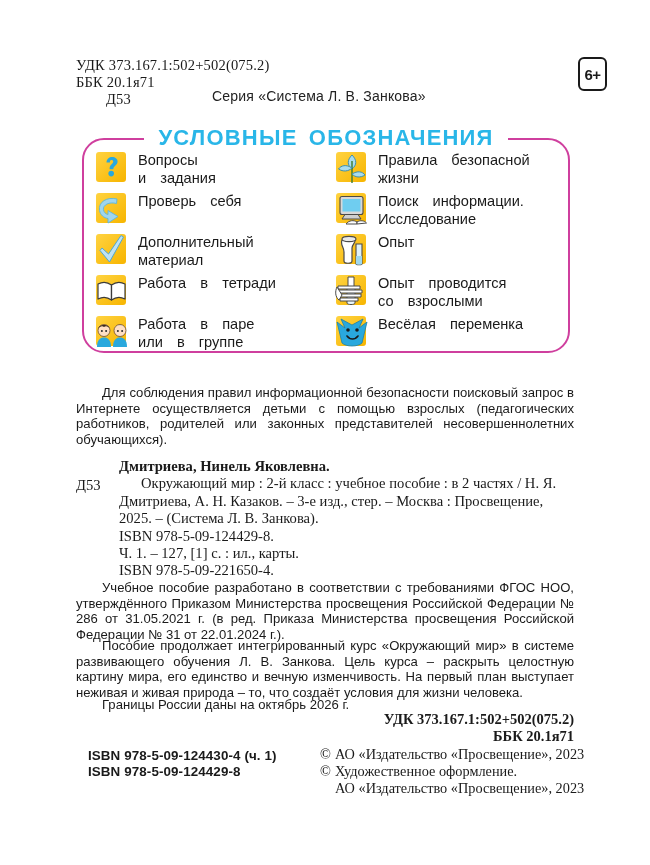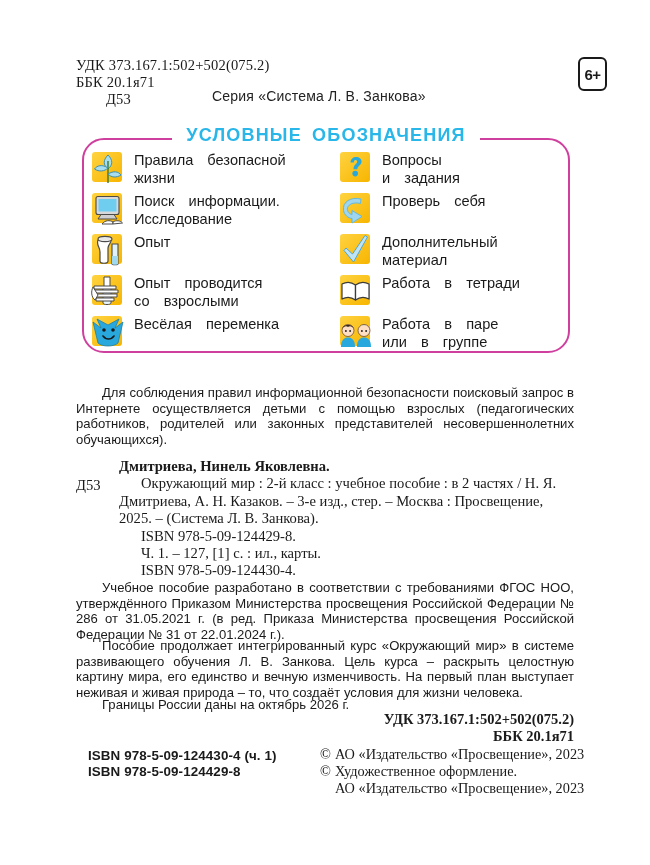--- a/index.html
+++ b/index.html
@@ -50,21 +50,21 @@
   }
   .legend-title{
     position:absolute;left:82px;top:125px;
     width:488px;
     text-align:center;
   }
   .legend-title span{
     background:#ffffff;
     padding:0 14px;
     font-family:"Liberation Sans", sans-serif;
-    font-size:18px;
+    font-size:22px;
     font-weight:bold;
     color:#29b6e8;
     letter-spacing:1.2px;
     word-spacing:4px;
   }
 
   .legend-cols{
     position:absolute;left:82px;top:150px;
     width:488px;height:200px;
     display:flex;
@@ -115,21 +115,21 @@
   }
 
   .p-safety{position:absolute;left:76px;top:385px;width:498px;}
   .p-safety .ind{display:block;text-indent:26px;}
 
   .biblio{position:absolute;left:76px;top:458px;width:500px;}
   .biblio .author{font-weight:bold;margin-left:43px;font-family:"Liberation Serif",serif;font-size:14.6px;}
   .biblio .shelf{position:absolute;left:0px;top:19px;font-size:14.6px;}
   .biblio .lines{margin-left:43px;}
   .biblio .lines .l1{text-indent:22px;}
-  .biblio .sub{margin-left:22px;}
+  .biblio .sub{}
 
   .p-fgos{position:absolute;left:76px;top:580px;width:498px;}
   .p-fgos .ind{display:block;text-indent:26px;}
 
   .p-course{position:absolute;left:76px;top:638px;width:498px;}
   .p-course .ind{display:block;text-indent:26px;}
 
   .p-borders{position:absolute;left:76px;top:697px;width:498px;}
   .p-borders .ind{display:block;text-indent:26px;}
 
@@ -172,93 +172,20 @@
   <div class="age-badge">
     <span>6+</span>
   </div>
 
   <div class="legend-box"></div>
   <div class="legend-title">
     <span>УСЛОВНЫЕ  ОБОЗНАЧЕНИЯ</span>
   </div>
 
   <div class="legend-cols">
-
-    <div class="legend-col right">
-
-      <div class="legend-item">
-        <div class="ico">
-          <div class="tile grad"></div>
-          <svg viewBox="0 0 32 32">
-            <path d="M16 3 C21 8 21 13 16 17 C11 13 11 8 16 3 Z" fill="#a8dcef" stroke="#3d8fae" stroke-width="1"></path>
-            <path d="M16 31 L16 9" stroke="#3a7a2f" stroke-width="1.4"></path>
-            <path d="M16 16 C10 12 5 13.5 2.5 17 C7 20 12.5 19.5 16 16 Z" fill="#a8dcef" stroke="#3d8fae" stroke-width="1"></path>
-            <path d="M16 22 C21.5 18.5 26.5 19.5 29 23 C24.5 26 19 25.5 16 22 Z" fill="#a8dcef" stroke="#3d8fae" stroke-width="1"></path>
-          </svg>
-        </div>
-        <div class="txt">Правила&nbsp; безопасной<br>жизни</div>
-      </div>
-
-      <div class="legend-item">
-        <div class="ico">
-          <div class="tile grad"></div>
-          <svg viewBox="0 0 32 32">
-            <rect x="4" y="3.5" width="23" height="18" rx="2" fill="#d8d8d8" stroke="#4a4a4a" stroke-width="1.1"></rect>
-            <rect x="6.5" y="6" width="18" height="12.5" fill="#6fcdf0"></rect>
-            <path d="M9 21.5 L22 21.5 L25 26 L6 26 Z" fill="#cfcfcf" stroke="#4a4a4a" stroke-width="1"></path>
-            <path d="M10 31 C13 27 18 27 21 29 L21 31 Z" fill="#ffffff" stroke="#4a4a4a" stroke-width="1"></path>
-            <path d="M21 29 C24 27 28.5 27.5 30.5 30 L21 31 Z" fill="#ffffff" stroke="#4a4a4a" stroke-width="1"></path>
-          </svg>
-        </div>
-        <div class="txt">Поиск&nbsp; информации.<br>Исследование</div>
-      </div>
-
-      <div class="legend-item">
-        <div class="ico">
-          <div class="tile grad"></div>
-          <svg viewBox="0 0 32 32">
-            <path d="M6 6 C4 11 8 13 8 18 L8 27 C8 30 16 30 16 27 L16 14 C16 10 20 9 19 5 Z" fill="#ffffff" stroke="#4a4a4a" stroke-width="1.2"></path>
-            <ellipse cx="13" cy="5" rx="7" ry="2.6" fill="#e8e8e8" stroke="#4a4a4a" stroke-width="1.1"></ellipse>
-            <path d="M20 10 L20 30 C20 31 26 31 26 30 L26 10 Z" fill="#dff2fa" stroke="#4a4a4a" stroke-width="1.1"></path>
-            <path d="M20 22 L26 22 L26 30 C26 31 20 31 20 30 Z" fill="#9fd8ef"></path>
-          </svg>
-        </div>
-        <div class="txt">Опыт</div>
-      </div>
-
-      <div class="legend-item">
-        <div class="ico">
-          <div class="tile grad"></div>
-          <svg viewBox="0 0 32 32">
-            <path d="M12 2 L12 13 L18 13 L18 2 Z" fill="#ffffff" stroke="#4a4a4a" stroke-width="1"></path>
-            <path d="M11 13 L19 13 L19 28 C19 30 11 30 11 28 Z" fill="#e9f6fc" stroke="#4a4a4a" stroke-width="1"></path>
-            <path d="M2 11 L24 11 L24 14 L2 14 Z" fill="#ffffff" stroke="#4a4a4a" stroke-width="1"></path>
-            <path d="M2 15 L26 15 L26 18 L2 18 Z" fill="#ffffff" stroke="#4a4a4a" stroke-width="1"></path>
-            <path d="M3 19 L25 19 L25 22 L3 22 Z" fill="#ffffff" stroke="#4a4a4a" stroke-width="1"></path>
-            <path d="M4 23 L22 23 L22 26 L4 26 Z" fill="#ffffff" stroke="#4a4a4a" stroke-width="1"></path>
-            <path d="M1 12 C-1 16 -1 22 3 25 L6 20 Z" fill="#ffffff" stroke="#4a4a4a" stroke-width="1"></path>
-          </svg>
-        </div>
-        <div class="txt">Опыт&nbsp; проводится<br>со&nbsp; взрослыми</div>
-      </div>
-
-      <div class="legend-item">
-        <div class="ico">
-          <div class="tile grad"></div>
-          <svg viewBox="0 0 32 32">
-            <path d="M1 6 L9 12 L5 3 L16 9 L27 3 L23 12 L31 6 L26 27 C22 31 10 31 6 27 Z" fill="#29a8dd" stroke="#1d7fa8" stroke-width="0.8" stroke-linejoin="round"></path>
-            <circle cx="12" cy="14" r="1.8" fill="#1a1a1a"></circle>
-            <circle cx="21" cy="14" r="1.8" fill="#1a1a1a"></circle>
-            <path d="M11 20 C14 24 19 24 22 20" stroke="#1a1a1a" stroke-width="1.6" fill="none" stroke-linecap="round"></path>
-          </svg>
-        </div>
-        <div class="txt">Весёлая&nbsp; переменка</div>
-      </div>
-
-    </div>
 
     <div class="legend-col left">
 
       <div class="legend-item">
         <div class="ico">
           <div class="tile grad"></div>
           <svg viewBox="0 0 32 32">
             <path d="M10.5 10.5 C10.5 6.5 14 4.5 17 5 C21 5.6 22.6 9 21 11.8 C19.8 13.9 17.4 14.6 17.2 17.2 L13.6 17.2 C13.4 13.6 15.6 12.4 16.8 10.9 C17.9 9.5 16.9 7.9 15.4 8.1 C14.2 8.3 13.9 9.3 13.9 10.5 Z" fill="#29a8dd"></path>
             <circle cx="15.2" cy="21.6" r="2.8" fill="#29a8dd"></circle>
           </svg>
@@ -311,34 +238,107 @@
             <circle cx="24" cy="14.5" r="6" fill="#ffdfc4" stroke="#6b4a2f" stroke-width="0.8"></circle>
             <path d="M18.2 13.5 C18 7.5 30 7.5 29.8 13.5 C29.6 10 27 9.6 24 9.6 C21 9.6 18.6 10 18.2 13.5 Z" fill="#c9c9c9"></path>
             <circle cx="21.9" cy="15" r="1" fill="#2a2a2a"></circle>
               <circle cx="26.1" cy="15" r="1" fill="#2a2a2a"></circle>
           </svg>
         </div>
         <div class="txt">Работа&nbsp; в&nbsp; паре<br>или&nbsp; в&nbsp; группе</div>
       </div>
 
     </div>
+
+    <div class="legend-col right">
+
+      <div class="legend-item">
+        <div class="ico">
+          <div class="tile grad"></div>
+          <svg viewBox="0 0 32 32">
+            <path d="M16 3 C21 8 21 13 16 17 C11 13 11 8 16 3 Z" fill="#a8dcef" stroke="#3d8fae" stroke-width="1"></path>
+            <path d="M16 31 L16 9" stroke="#3a7a2f" stroke-width="1.4"></path>
+            <path d="M16 16 C10 12 5 13.5 2.5 17 C7 20 12.5 19.5 16 16 Z" fill="#a8dcef" stroke="#3d8fae" stroke-width="1"></path>
+            <path d="M16 22 C21.5 18.5 26.5 19.5 29 23 C24.5 26 19 25.5 16 22 Z" fill="#a8dcef" stroke="#3d8fae" stroke-width="1"></path>
+          </svg>
+        </div>
+        <div class="txt">Правила&nbsp; безопасной<br>жизни</div>
+      </div>
+
+      <div class="legend-item">
+        <div class="ico">
+          <div class="tile grad"></div>
+          <svg viewBox="0 0 32 32">
+            <rect x="4" y="3.5" width="23" height="18" rx="2" fill="#d8d8d8" stroke="#4a4a4a" stroke-width="1.1"></rect>
+            <rect x="6.5" y="6" width="18" height="12.5" fill="#6fcdf0"></rect>
+            <path d="M9 21.5 L22 21.5 L25 26 L6 26 Z" fill="#cfcfcf" stroke="#4a4a4a" stroke-width="1"></path>
+            <path d="M10 31 C13 27 18 27 21 29 L21 31 Z" fill="#ffffff" stroke="#4a4a4a" stroke-width="1"></path>
+            <path d="M21 29 C24 27 28.5 27.5 30.5 30 L21 31 Z" fill="#ffffff" stroke="#4a4a4a" stroke-width="1"></path>
+          </svg>
+        </div>
+        <div class="txt">Поиск&nbsp; информации.<br>Исследование</div>
+      </div>
+
+      <div class="legend-item">
+        <div class="ico">
+          <div class="tile grad"></div>
+          <svg viewBox="0 0 32 32">
+            <path d="M6 6 C4 11 8 13 8 18 L8 27 C8 30 16 30 16 27 L16 14 C16 10 20 9 19 5 Z" fill="#ffffff" stroke="#4a4a4a" stroke-width="1.2"></path>
+            <ellipse cx="13" cy="5" rx="7" ry="2.6" fill="#e8e8e8" stroke="#4a4a4a" stroke-width="1.1"></ellipse>
+            <path d="M20 10 L20 30 C20 31 26 31 26 30 L26 10 Z" fill="#dff2fa" stroke="#4a4a4a" stroke-width="1.1"></path>
+            <path d="M20 22 L26 22 L26 30 C26 31 20 31 20 30 Z" fill="#9fd8ef"></path>
+          </svg>
+        </div>
+        <div class="txt">Опыт</div>
+      </div>
+
+      <div class="legend-item">
+        <div class="ico">
+          <div class="tile grad"></div>
+          <svg viewBox="0 0 32 32">
+            <path d="M12 2 L12 13 L18 13 L18 2 Z" fill="#ffffff" stroke="#4a4a4a" stroke-width="1"></path>
+            <path d="M11 13 L19 13 L19 28 C19 30 11 30 11 28 Z" fill="#e9f6fc" stroke="#4a4a4a" stroke-width="1"></path>
+            <path d="M2 11 L24 11 L24 14 L2 14 Z" fill="#ffffff" stroke="#4a4a4a" stroke-width="1"></path>
+            <path d="M2 15 L26 15 L26 18 L2 18 Z" fill="#ffffff" stroke="#4a4a4a" stroke-width="1"></path>
+            <path d="M3 19 L25 19 L25 22 L3 22 Z" fill="#ffffff" stroke="#4a4a4a" stroke-width="1"></path>
+            <path d="M4 23 L22 23 L22 26 L4 26 Z" fill="#ffffff" stroke="#4a4a4a" stroke-width="1"></path>
+            <path d="M1 12 C-1 16 -1 22 3 25 L6 20 Z" fill="#ffffff" stroke="#4a4a4a" stroke-width="1"></path>
+          </svg>
+        </div>
+        <div class="txt">Опыт&nbsp; проводится<br>со&nbsp; взрослыми</div>
+      </div>
+
+      <div class="legend-item">
+        <div class="ico">
+          <div class="tile grad"></div>
+          <svg viewBox="0 0 32 32">
+            <path d="M1 6 L9 12 L5 3 L16 9 L27 3 L23 12 L31 6 L26 27 C22 31 10 31 6 27 Z" fill="#29a8dd" stroke="#1d7fa8" stroke-width="0.8" stroke-linejoin="round"></path>
+            <circle cx="12" cy="14" r="1.8" fill="#1a1a1a"></circle>
+            <circle cx="21" cy="14" r="1.8" fill="#1a1a1a"></circle>
+            <path d="M11 20 C14 24 19 24 22 20" stroke="#1a1a1a" stroke-width="1.6" fill="none" stroke-linecap="round"></path>
+          </svg>
+        </div>
+        <div class="txt">Весёлая&nbsp; переменка</div>
+      </div>
+
+    </div>
   </div>
 
   <div class="sans-par p-safety">
     <span class="ind">Для соблюдения правил информационной безопасности поисковый запрос в Интернете осуществляется детьми с помощью взрослых (педагогических работников, родителей или законных представителей несовершеннолетних обучающихся).</span>
   </div>
 
   <div class="biblio serif-par">
     <div class="shelf">Д53</div>
     <div class="author">Дмитриева, Нинель Яковлевна.</div>
     <div class="lines">
       <div class="l1">Окружающий мир : 2-й класс : учебное пособие : в 2 частях / Н. Я. Дмитриева, А. Н. Казаков. – 3-е изд., стер. – Москва : Просвещение, 2025. – (Система Л. В. Занкова).</div>
       <div class="sub">ISBN 978-5-09-124429-8.</div>
       <div class="sub">Ч. 1. – 127, [1] с. : ил., карты.</div>
-      <div class="sub">ISBN 978-5-09-124430-4.</div>
+      <div class="sub">ISBN 978-5-09-221650-4.</div>
     </div>
   </div>
 
   <div class="sans-par p-fgos">
     <span class="ind">Учебное пособие разработано в соответствии с требованиями ФГОС НОО, утверждённого Приказом Министерства просвещения Российской Федерации № 286 от 31.05.2021 г. (в ред. Приказа Министерства просвещения Российской Федерации № 31 от 22.01.2024 г.).</span>
   </div>
 
   <div class="sans-par p-course">
     <span class="ind">Пособие продолжает интегрированный курс «Окружающий мир» в системе развивающего обучения Л. В. Занкова. Цель курса – раскрыть целостную картину мира, его единство и вечную изменчивость. На первый план выступает неживая и живая природа – то, что создаёт условия для жизни человека.</span>
   </div>

